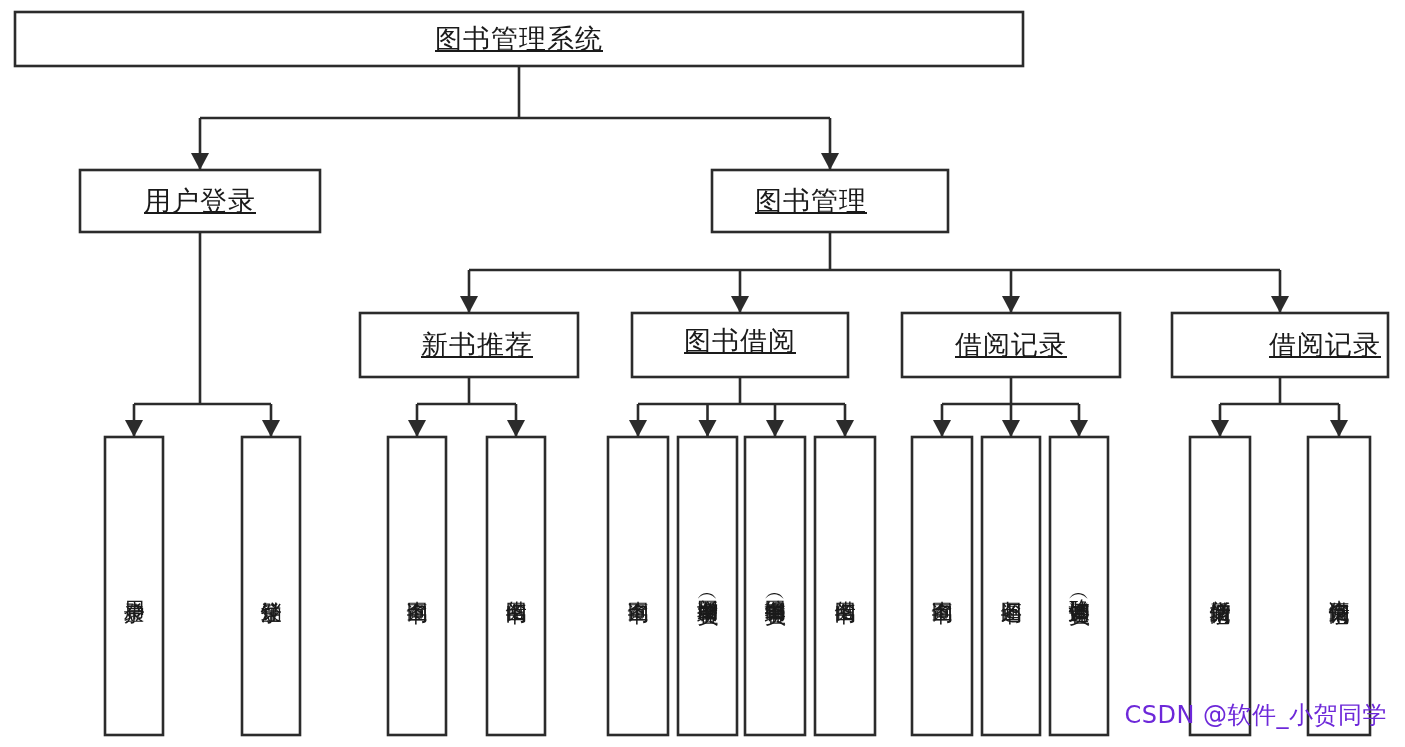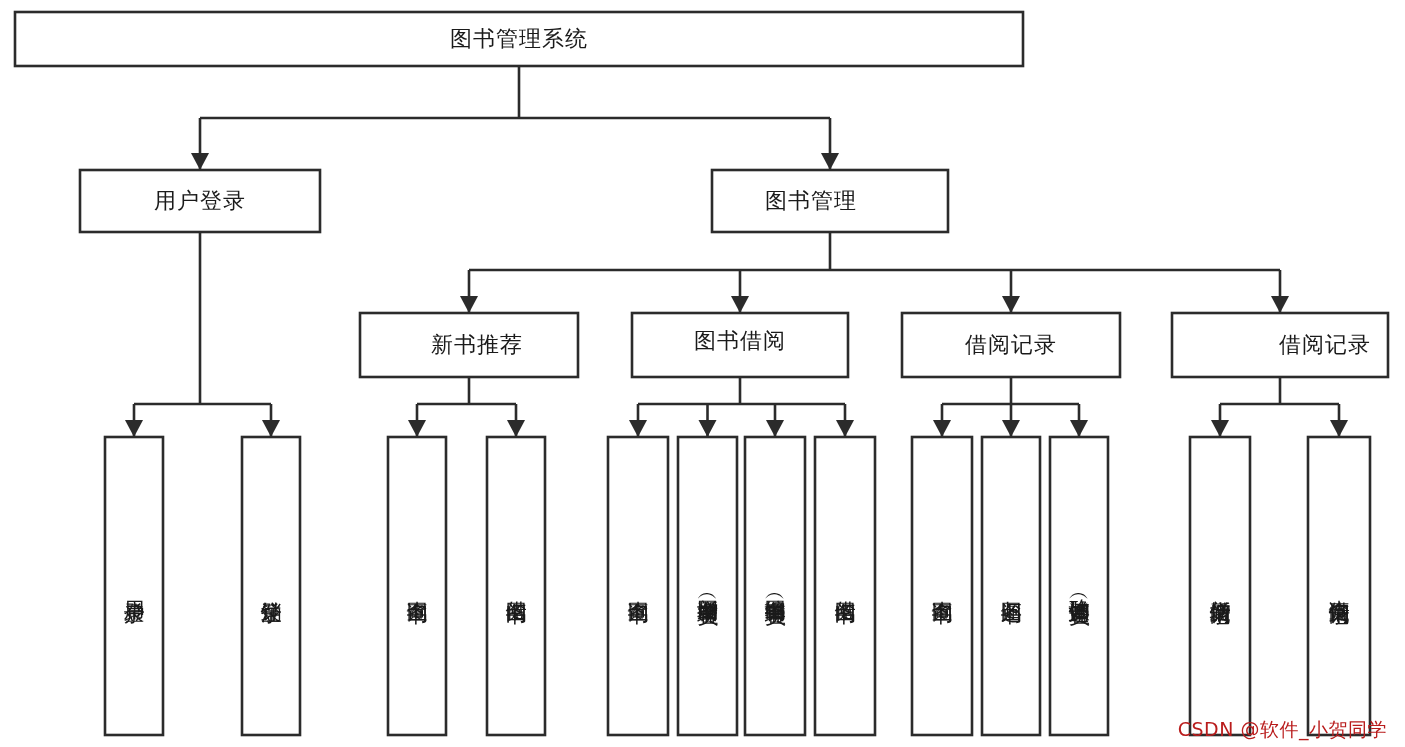--- a/index.html
+++ b/index.html
@@ -61,32 +61,33 @@
   }
   .htext-holder {
     position: absolute;
     display: flex;
     align-items: center;
     justify-content: center;
     pointer-events: none;
   }
   .htext {
     font-family: "DejaVu Sans", "Liberation Sans", sans-serif;
-    font-size: 22px;
+    font-size: 27px;
     color: #1a1a1a;
     letter-spacing: 1px;
     white-space: nowrap;
+    text-decoration: underline;
   }
   .watermark {
     position: absolute;
     right: 18px;
-    bottom: 4px;
-    font-family: "DejaVu Sans", "Liberation Sans", sans-serif;
-    font-size: 19px;
-    color: #b91c1c;
+    bottom: 16px;
+    font-family: "DejaVu Sans", "Liberation Sans", sans-serif;
+    font-size: 24px;
+    color: #6d28d9;
     letter-spacing: 0.5px;
     white-space: nowrap;
     user-select: none;
   }
 </style>
 </head>
 <body>
 
 <div id="diagram-root">
   <svg class="diagram-canvas" id="diagram-svg" viewBox="0 0 1405 747" xmlns="http://www.w3.org/2000/svg">

